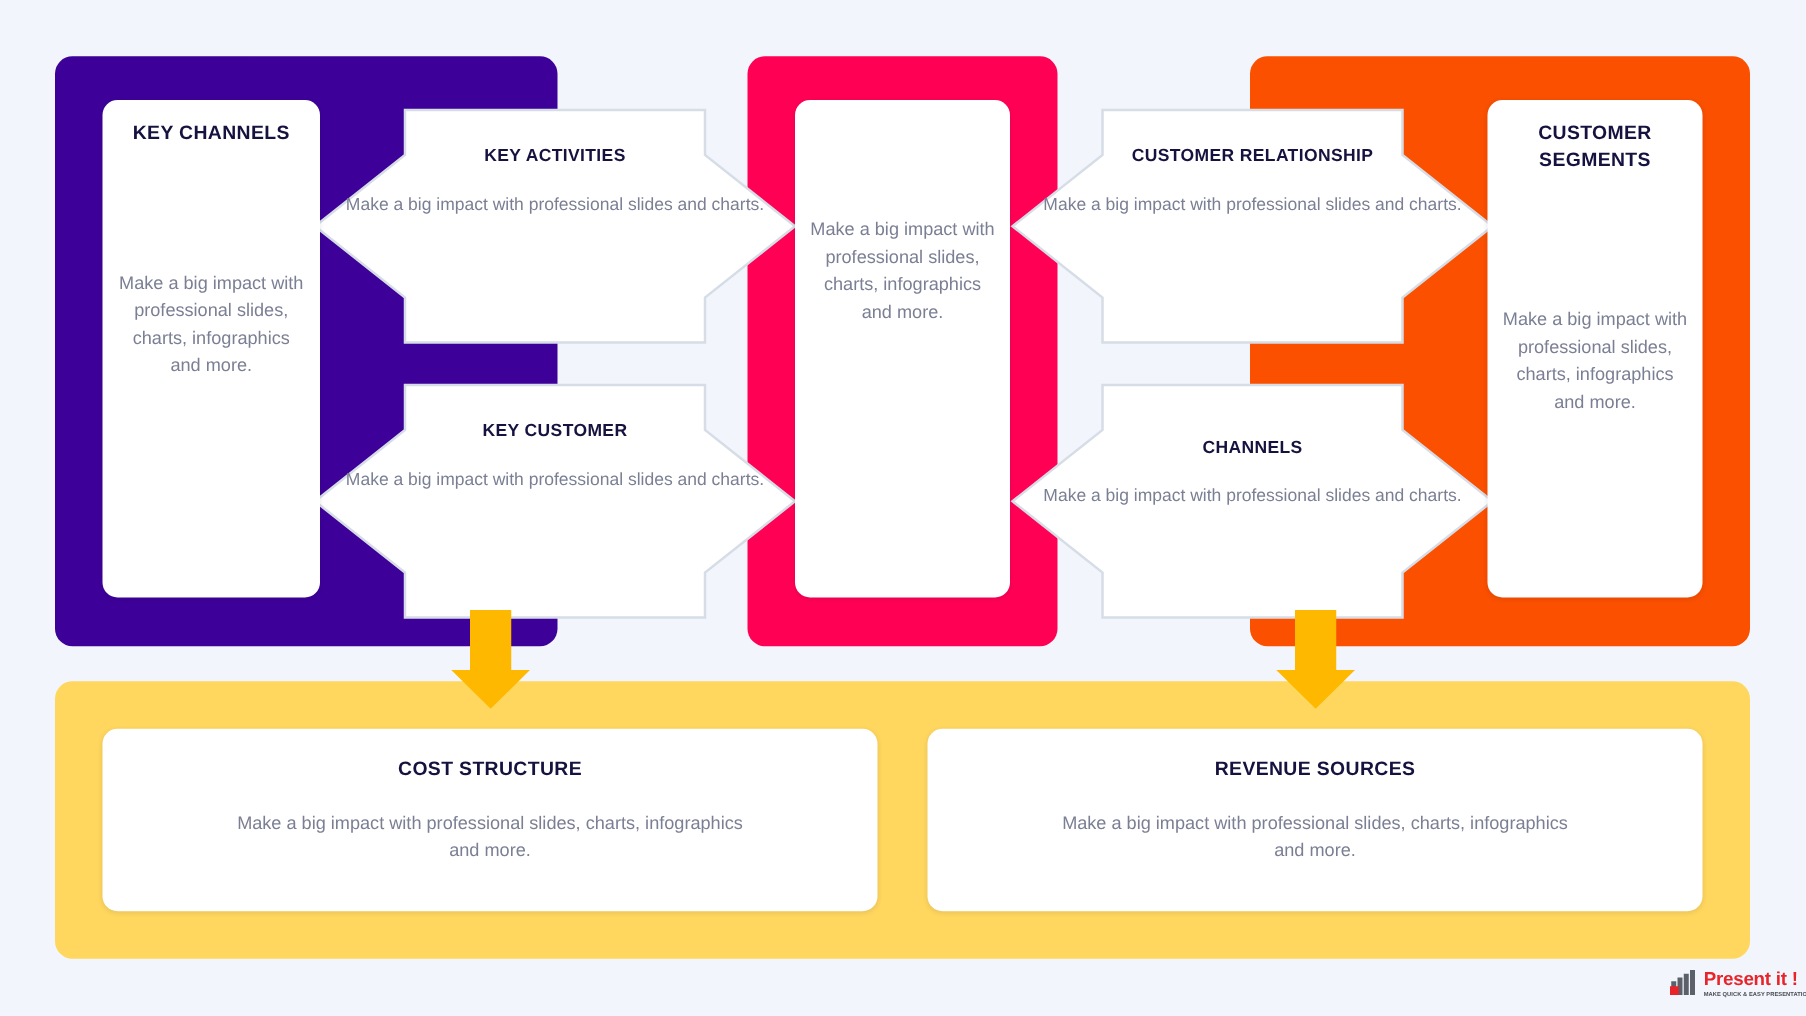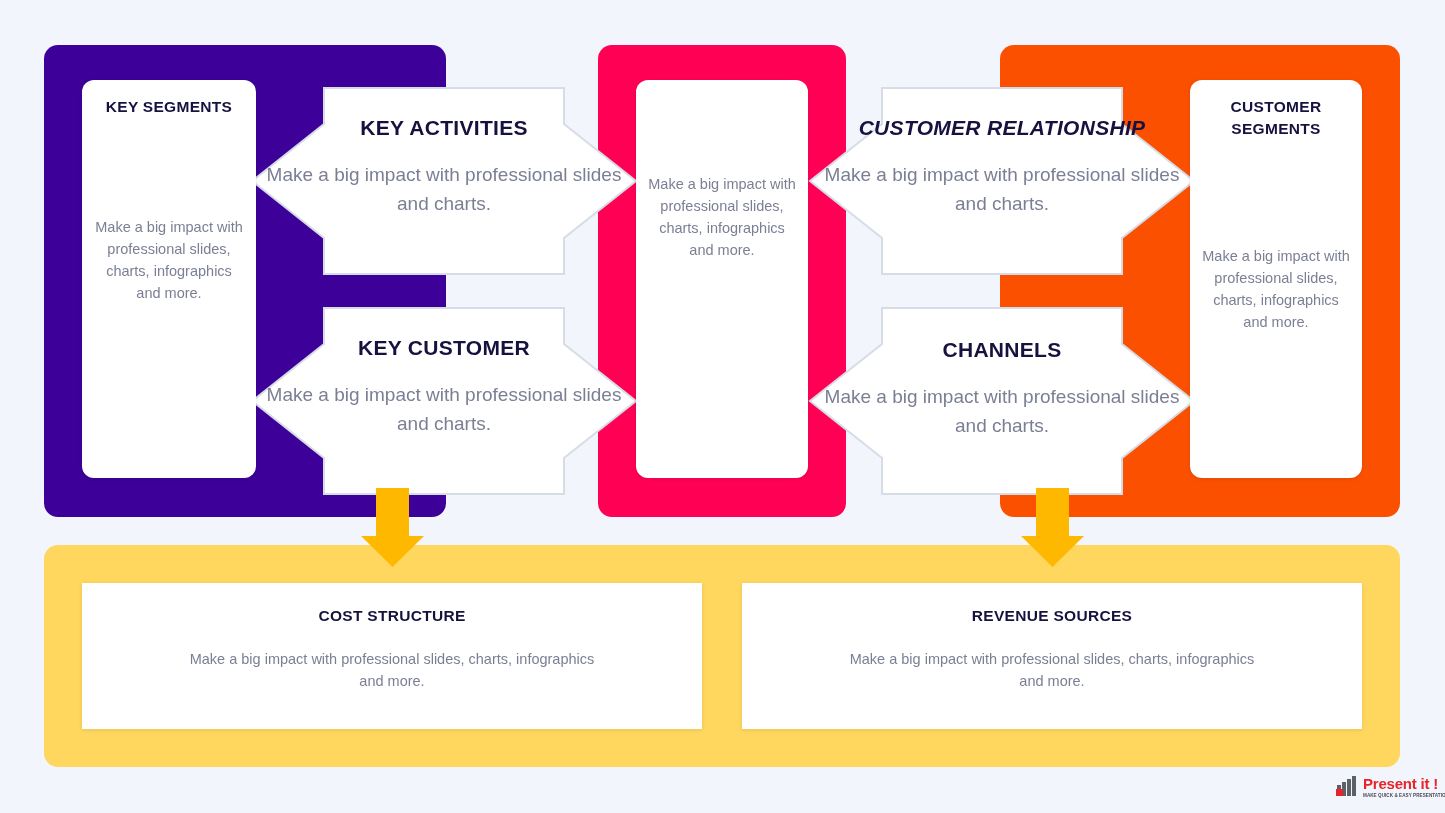--- a/index.html
+++ b/index.html
@@ -71,57 +71,57 @@
   .arrow svg { display: block; width: 100%; height: 100%; }
   .arrow-text {
     position: absolute;
     inset: 0;
     display: flex;
     flex-direction: column;
     align-items: center;
     pointer-events: none;
   }
   .arrow-title {
-    font-size: 21px;
+    font-size: 14px;
     font-weight: bold;
     color: #16123f;
     letter-spacing: .3px;
     text-align: center;
   }
   .arrow-body {
-    font-size: 19px;
+    font-size: 14px;
     color: #7b7f94;
     text-align: center;
     line-height: 1.5;
   }
   #arrow-key-activities { left: 250px; top: 86px;  width: 388px; height: 190px; }
   #arrow-key-resources  { left: 250px; top: 306px; width: 388px; height: 190px; }
   #arrow-customer-rel   { left: 808px; top: 86px;  width: 388px; height: 190px; }
   #arrow-channels       { left: 808px; top: 306px; width: 388px; height: 190px; }
 
   #arrow-key-activities .arrow-title { margin-top: 30px; }
   #arrow-key-resources  .arrow-title { margin-top: 30px; }
-  #arrow-customer-rel   .arrow-title { margin-top: 30px; font-style: italic; }
-  #arrow-channels       .arrow-title { margin-top: 32px; }
+  #arrow-customer-rel   .arrow-title { margin-top: 30px; }
+  #arrow-channels       .arrow-title { margin-top: 43px; }
   .arrow-body { margin-top: 21px; }
 
   
   .down-arrow {
     position: absolute;
     z-index: 8;
   }
   .down-arrow svg { display: block; width: 100%; height: 100%; }
   #down-arrow-cost    { left: 360px;  top: 488px; width: 65px; height: 80px; }
   #down-arrow-revenue { left: 1020px; top: 488px; width: 65px; height: 80px; }
 
   
   .bottom-card {
     position: absolute;
     background: #ffffff;
-    border-radius: 0;
+    border-radius: 12px;
     box-shadow: 0 1px 4px rgba(20,20,60,.10);
     z-index: 7;
     display: flex;
     flex-direction: column;
     align-items: center;
     padding: 24px 26px;
   }
   #card-cost-structure { left: 82px;  top: 583px; width: 620px; height: 146px; }
   #card-revenue-sources{ left: 742px; top: 583px; width: 620px; height: 146px; }
   .bottom-title {
@@ -216,21 +216,21 @@
     <svg viewBox="0 0 388 190" preserveAspectRatio="none">
       <polygon points="74,2 314,2 314,38 386,95 314,152 314,188 74,188 74,152 2,95 74,38" fill="#ffffff" stroke="#d6dde6" stroke-width="2"></polygon>
     </svg>
     <div class="arrow-text">
       <div class="arrow-title">CHANNELS</div>
       <div class="arrow-body">Make a big impact with professional slides and charts.</div>
     </div>
   </div>
 
   <div class="col-card" id="card-key-partners">
-    <div class="col-title">KEY SEGMENTS</div>
+    <div class="col-title">KEY CHANNELS</div>
     <div class="col-body">Make a big impact with professional slides, charts, infographics and more.</div>
   </div>
 
   <div class="col-card" id="card-value-props">
     <div class="col-body">Make a big impact with professional slides, charts, infographics and more.</div>
   </div>
 
   <div class="col-card" id="card-customer-segments">
     <div class="col-title">CUSTOMER SEGMENTS</div>
     <div class="col-body">Make a big impact with professional slides, charts, infographics and more.</div>

